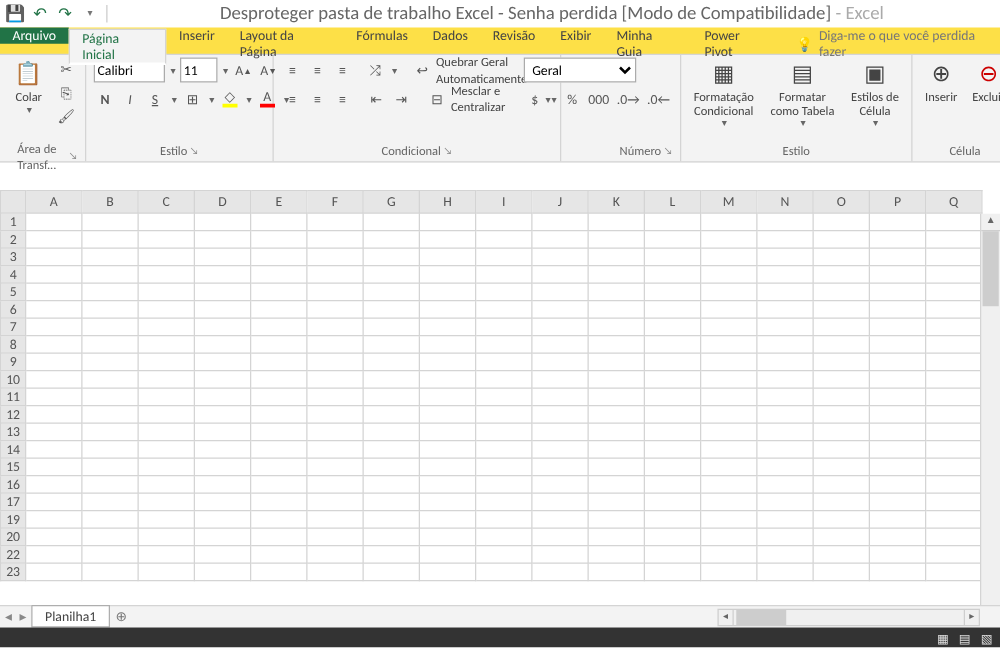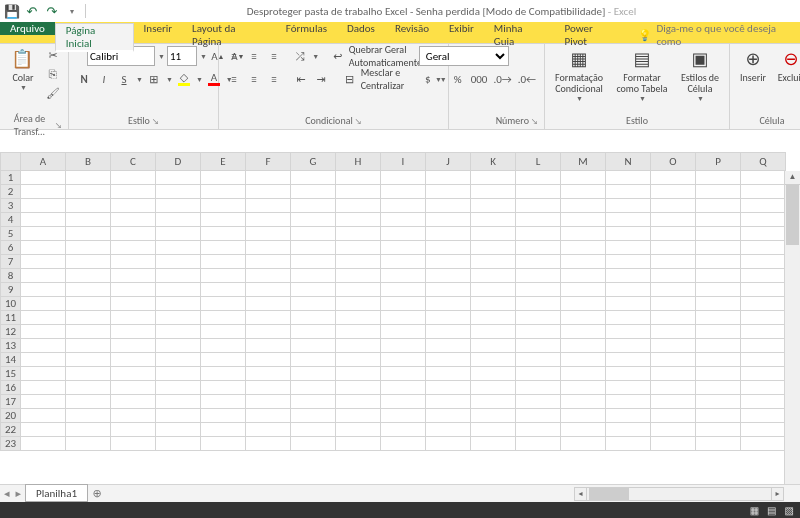--- a/index.html
+++ b/index.html
@@ -3,21 +3,21 @@
 <meta charset="utf-8">
 <style>
   * { box-sizing: border-box; margin: 0; padding: 0; font-family: "Segoe UI", Calibri, sans-serif; }
   body { width: 800px; height: 518px; background: #fff; overflow: hidden; font-size: 11px; color: #444; position: relative; }
 
   
   .titlebar { height: 22px; background: #fff; display: flex; align-items: center; padding: 0 4px; }
   .qat { display: flex; align-items: center; gap: 4px; }
   .qat-icon { width: 16px; height: 16px; display: flex; align-items: center; justify-content: center; color: #217346; font-size: 13px; }
   .qat-sep { width: 1px; height: 14px; background: #ccc; margin: 0 1px; }
-  .title-center { flex: 1; text-align: center; font-size: 11px; color: #666; text-shadow: 1px 1px 0 #fff; }
+  .title-center { flex: 1; text-align: center; font-size: 15px; color: #666; text-shadow: 1px 1px 0 #fff; }
   .title-center .faded { color: #aaa; }
 
   
   .ribbon-tabs { height: 22px; display: flex; align-items: flex-start; background: #fde047; border-bottom: 1px solid #d4d4d4; }
   .tab { padding: 0 10px; display: flex; align-items: center; cursor: pointer; font-size: 11px; color: #444; }
   .tab.file { background: #217346; color: #fff; }
   .tab.active { color: #217346; border-bottom: 2px solid #fff; position: relative; top: 1px; background: #f3f3f3; border-top:1px solid #d4d4d4;border-left:1px solid #d4d4d4;border-right:1px solid #d4d4d4;}
   .tellme { display: flex; align-items: center; margin-left: 12px; color: #777; }
   .tellme .bulb { margin-right: 4px; }
 
@@ -30,21 +30,21 @@
 
   .bigbtn { width: 34px; height: 66px; display: flex; flex-direction: column; align-items: center; justify-content: flex-start; padding-top: 2px; cursor: pointer; }
   .bigbtn .icon { width: 22px; height: 22px; display: flex; align-items: center; justify-content: center; font-size: 18px; margin-bottom: 2px;}
   .bigbtn .label { font-size: 10px; text-align: center; line-height: 11px; }
 
   .row { display: flex; align-items: center; gap: 2px; height: 20px; }
   .smallbtn { min-width: 18px; height: 18px; display: flex; align-items: center; justify-content: center; cursor: pointer; font-size: 11px; color: #555; border: 1px solid transparent; padding: 0 1px;}
   .dd { font-size: 7px; color: #666; margin-left: 1px; }
 
   select, .combo { height: 20px; font-size: 11px; border: 1px solid #ababab; background: #fff; padding: 0 2px; }
-  .font-name { width: 68px; margin-left: 12px; }
+  .font-name { width: 57px; }
   .font-size { width: 30px; }
 
   .stack { display: flex; flex-direction: column; gap: 1px; }
 
   .num-combo { width: 90px; }
 
   
   .formula-row { height: 22px; display: flex; align-items: flex-end; border-bottom: 1px solid #d4d4d4; background: #fff; margin-top: 32px; }
   .namebox { width: 68px; height: 18px; margin: 0 2px; border: 1px solid #ababab; background:#fff; display:flex; align-items:center; padding:0 3px; justify-content: space-between;}
   .namebox .arrow { font-size:7px; color:#666; }
@@ -109,21 +109,21 @@
   <div class="tab">Inserir</div>
   <div class="tab">Layout da Página</div>
   <div class="tab">Fórmulas</div>
   <div class="tab">Dados</div>
   <div class="tab">Revisão</div>
   <div class="tab">Exibir</div>
   <div class="tab">Minha Guia</div>
   <div class="tab">Power Pivot</div>
   <div class="tellme">
     <span class="bulb">💡</span>
-    <span>Diga-me o que você deseja como</span>
+    <span>Diga-me o que você perdida fazer</span>
   </div>
 </div>
 
 <div class="ribbon">
 
   <div class="group">
     <div class="group-content">
       <div class="bigbtn">
         <span class="icon">📋</span>
         <span class="label">Colar</span>
@@ -641,20 +641,40 @@
           <td></td>
           <td></td>
           <td></td>
           <td></td>
           <td></td>
           <td></td>
           <td></td>
           <td></td>
         </tr>
         <tr>
+          <th>19</th>
+          <td></td>
+          <td></td>
+          <td></td>
+          <td></td>
+          <td></td>
+          <td></td>
+          <td></td>
+          <td></td>
+          <td></td>
+          <td></td>
+          <td></td>
+          <td></td>
+          <td></td>
+          <td></td>
+          <td></td>
+          <td></td>
+          <td></td>
+        </tr>
+        <tr>
           <th>20</th>
           <td></td>
           <td></td>
           <td></td>
           <td></td>
           <td></td>
           <td></td>
           <td></td>
           <td></td>
           <td></td>

